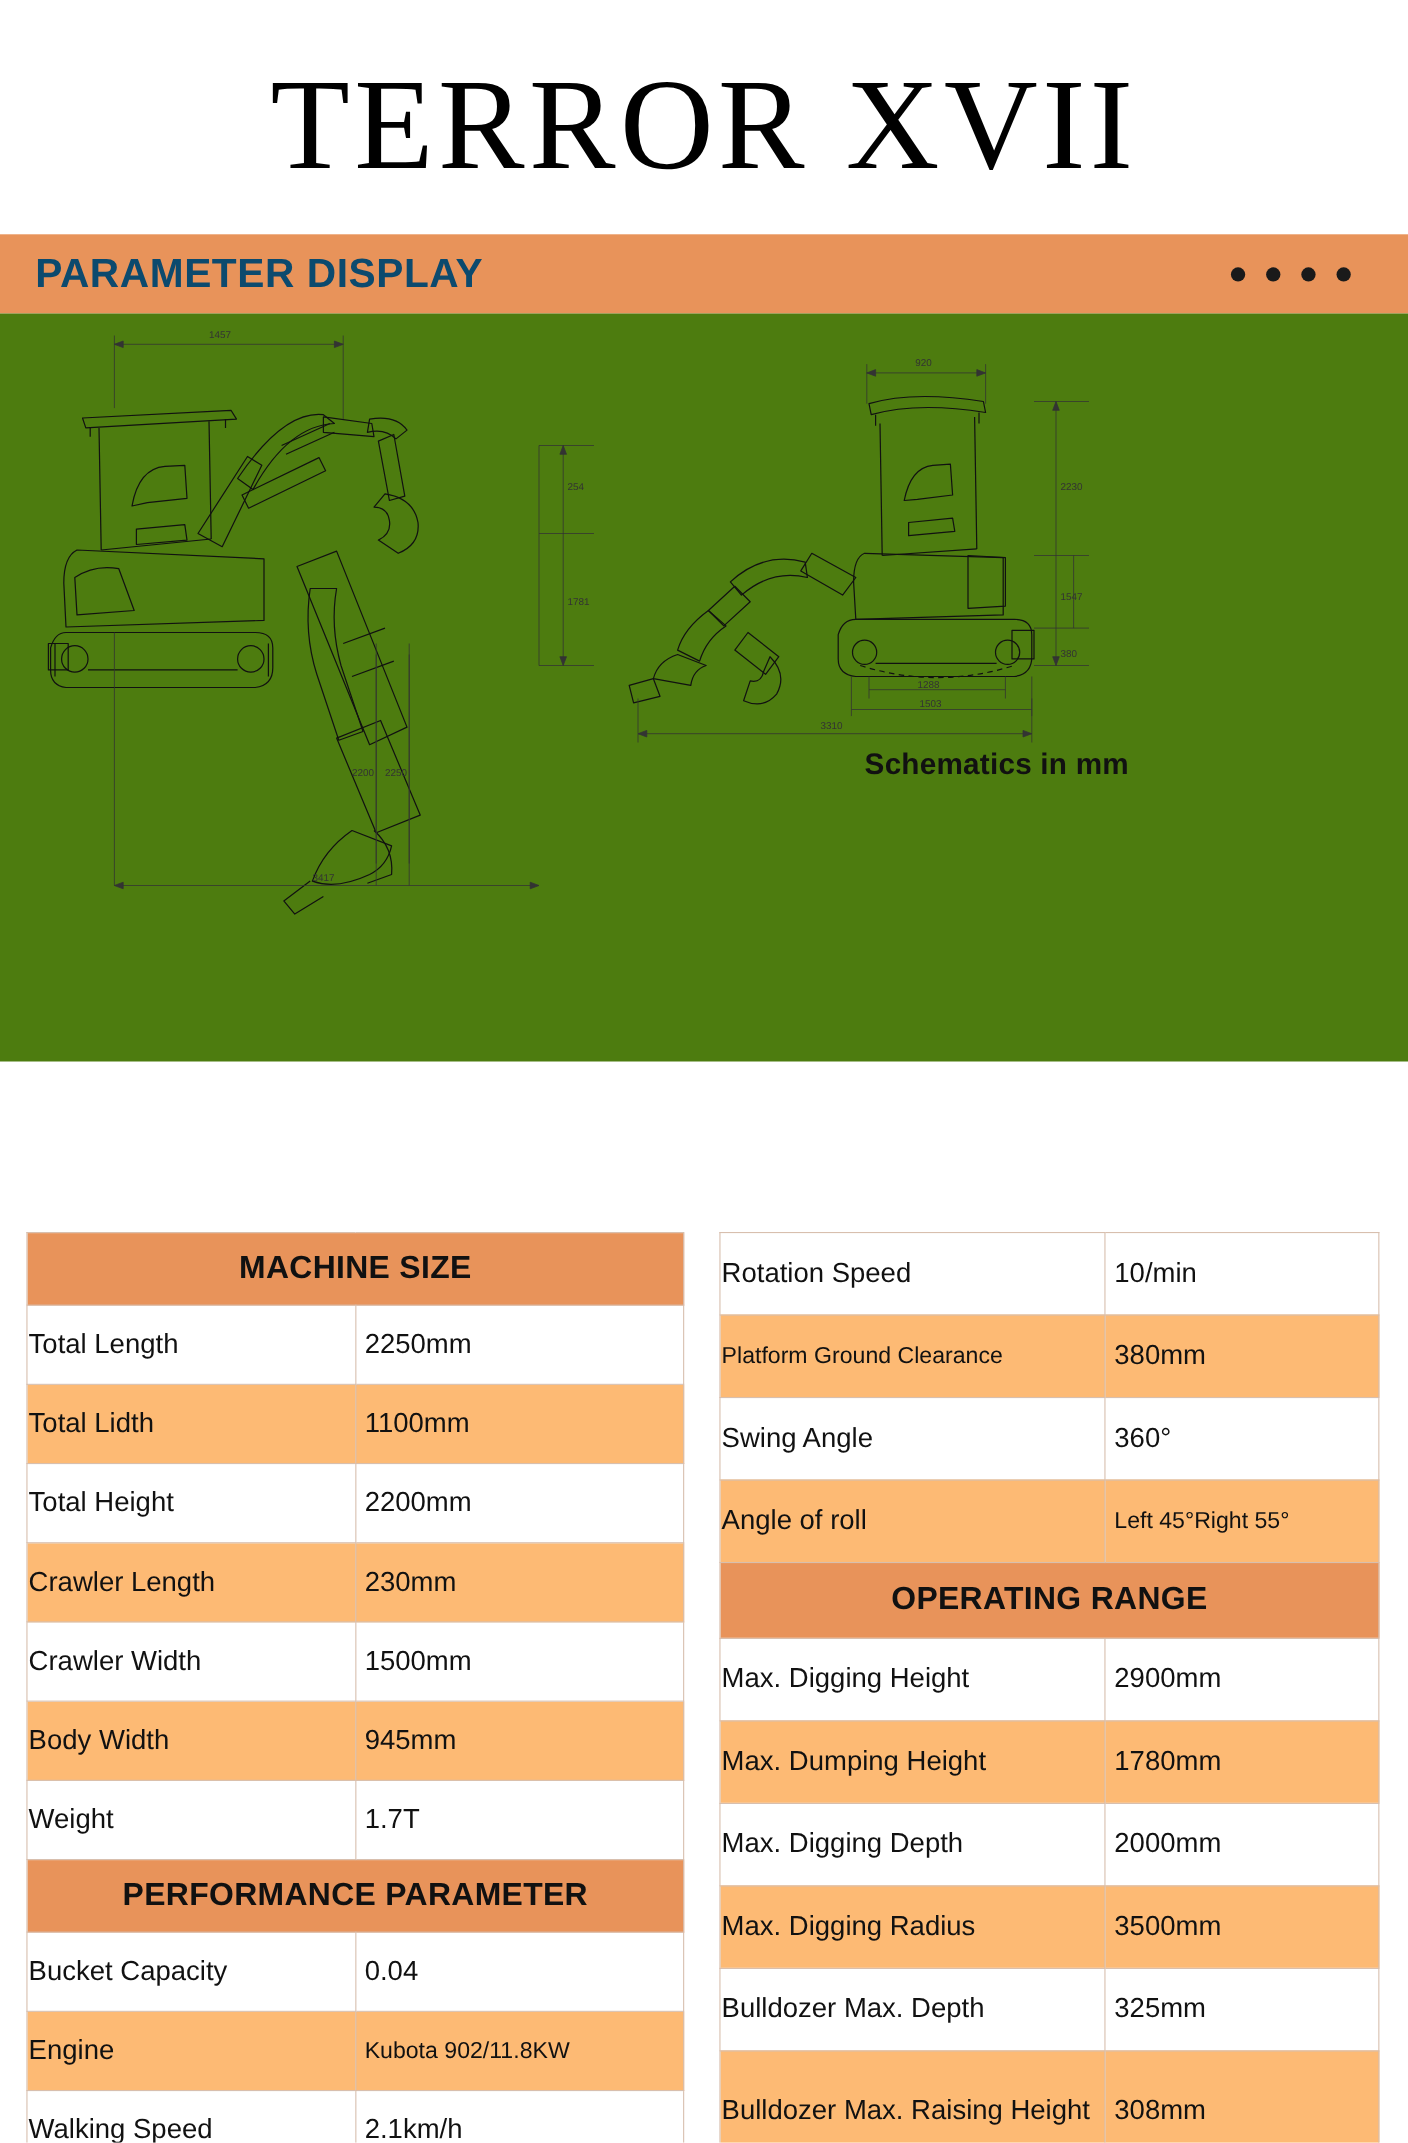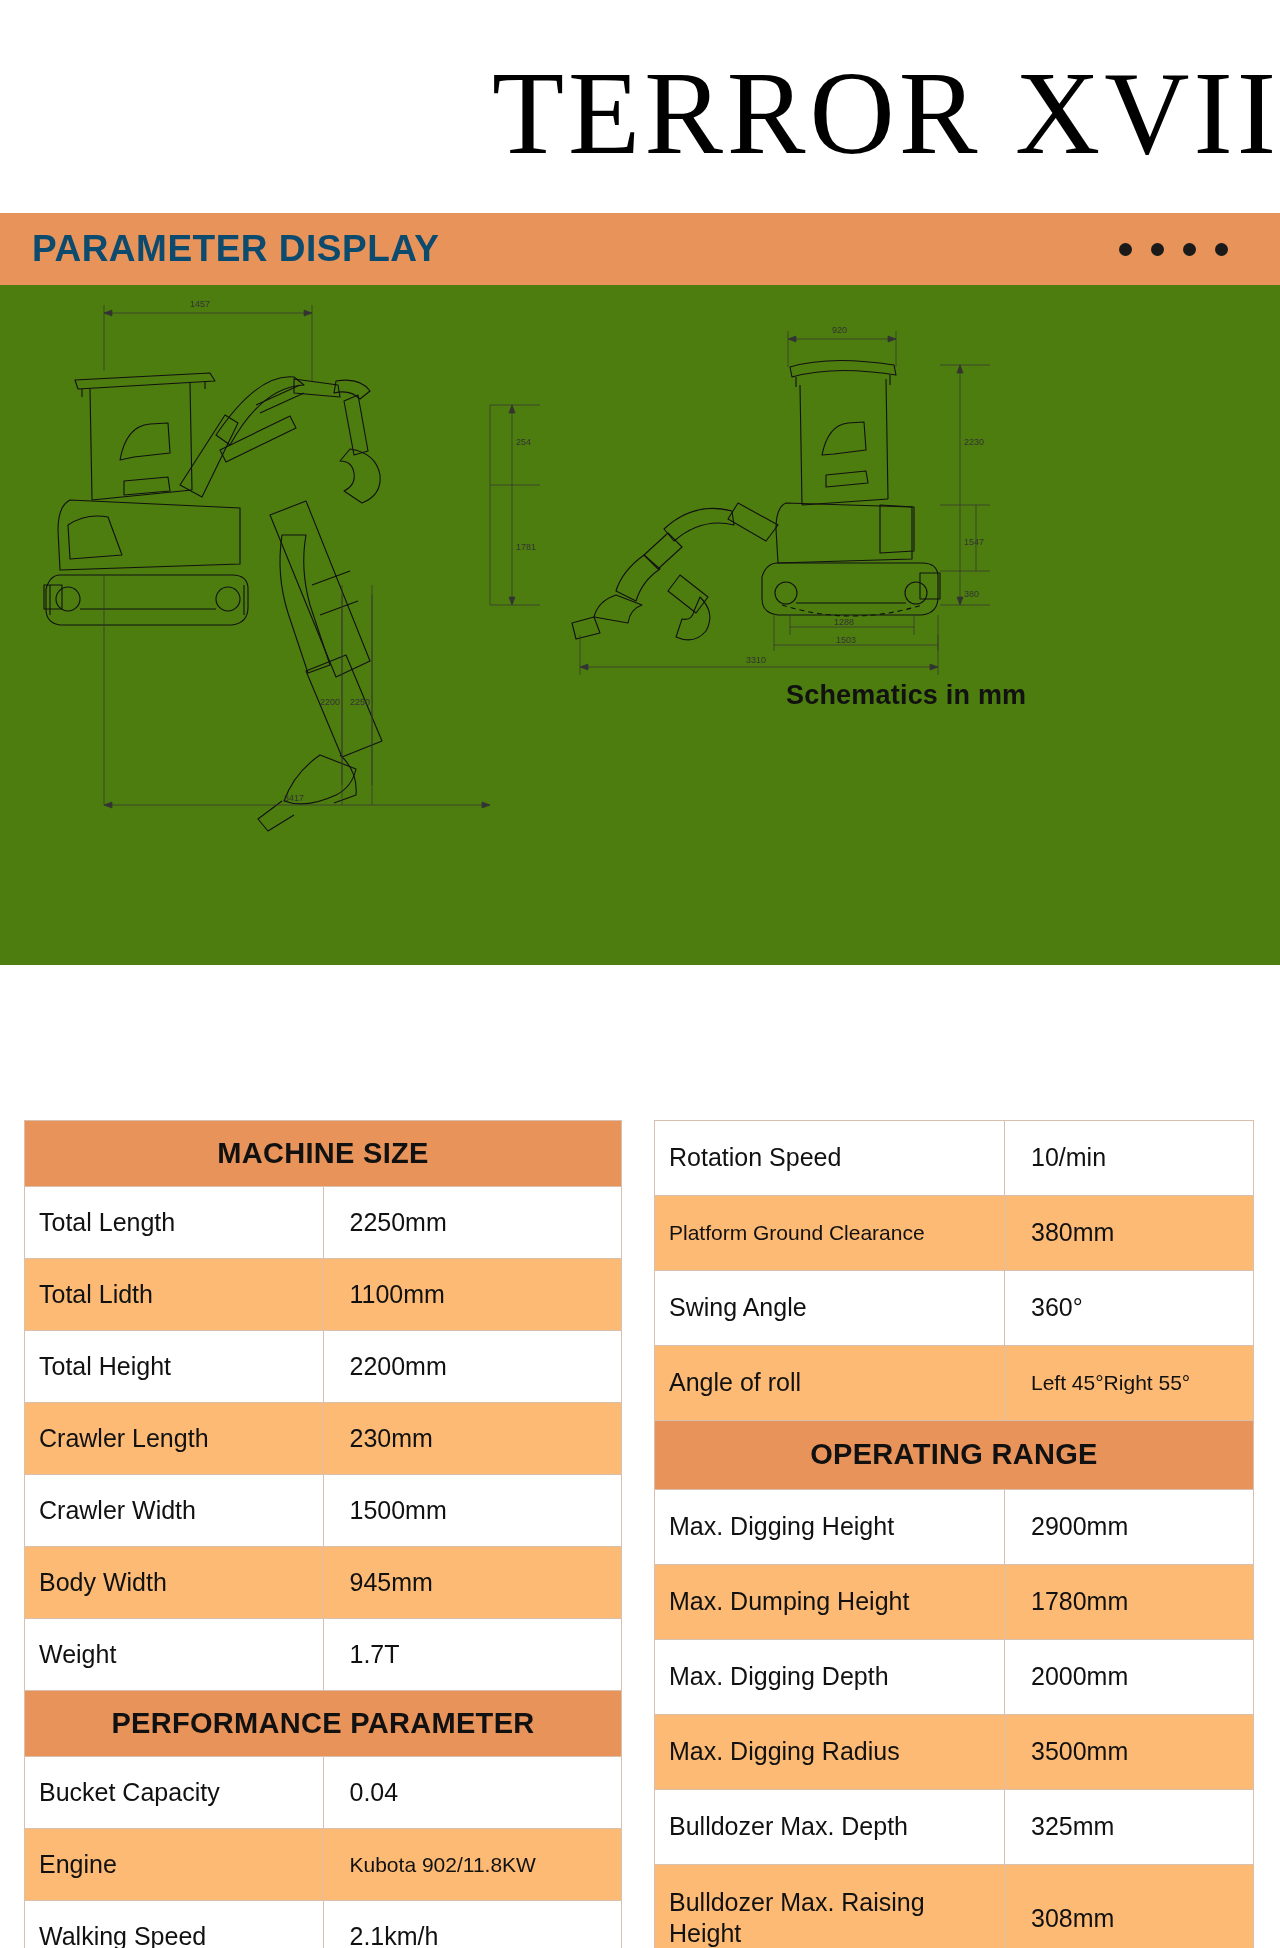--- a/index.html
+++ b/index.html
@@ -22,21 +22,20 @@
     text-align: center;
   }
   .main-title {
     font-family: "Liberation Serif", serif;
     font-size: 118px;
     line-height: 1;
     letter-spacing: 4px;
     color: #000000;
     font-weight: 400;
     margin: 0;
-    text-align: right;
   }
   
   .banner {
     position: relative;
     width: 100%;
     height: 72px;
     background: #e8935a;
     display: flex;
     align-items: center;
     justify-content: space-between;
@@ -109,22 +108,22 @@
     background: #e8935a;
     color: #111;
     font-weight: bold;
     text-align: center;
     font-size: 29px;
     letter-spacing: 0.3px;
     height: 66px;
   }
   tr.alt td { background: #fdba74; }
   tr td { background: #ffffff; }
-  .lbl { padding-left: 14px; }
-  .val { padding-left: 26px; }
+  .lbl { padding-left: 1px; }
+  .val { padding-left: 8px; }
   table.left .lbl  { width: 272px; }
   table.right .lbl { width: 350px; }
   .sm { font-size: 21px; }
   .twoline { line-height: 1.25; }
 </style>
 </head>
 <body>
 
 <div class="page">
 

